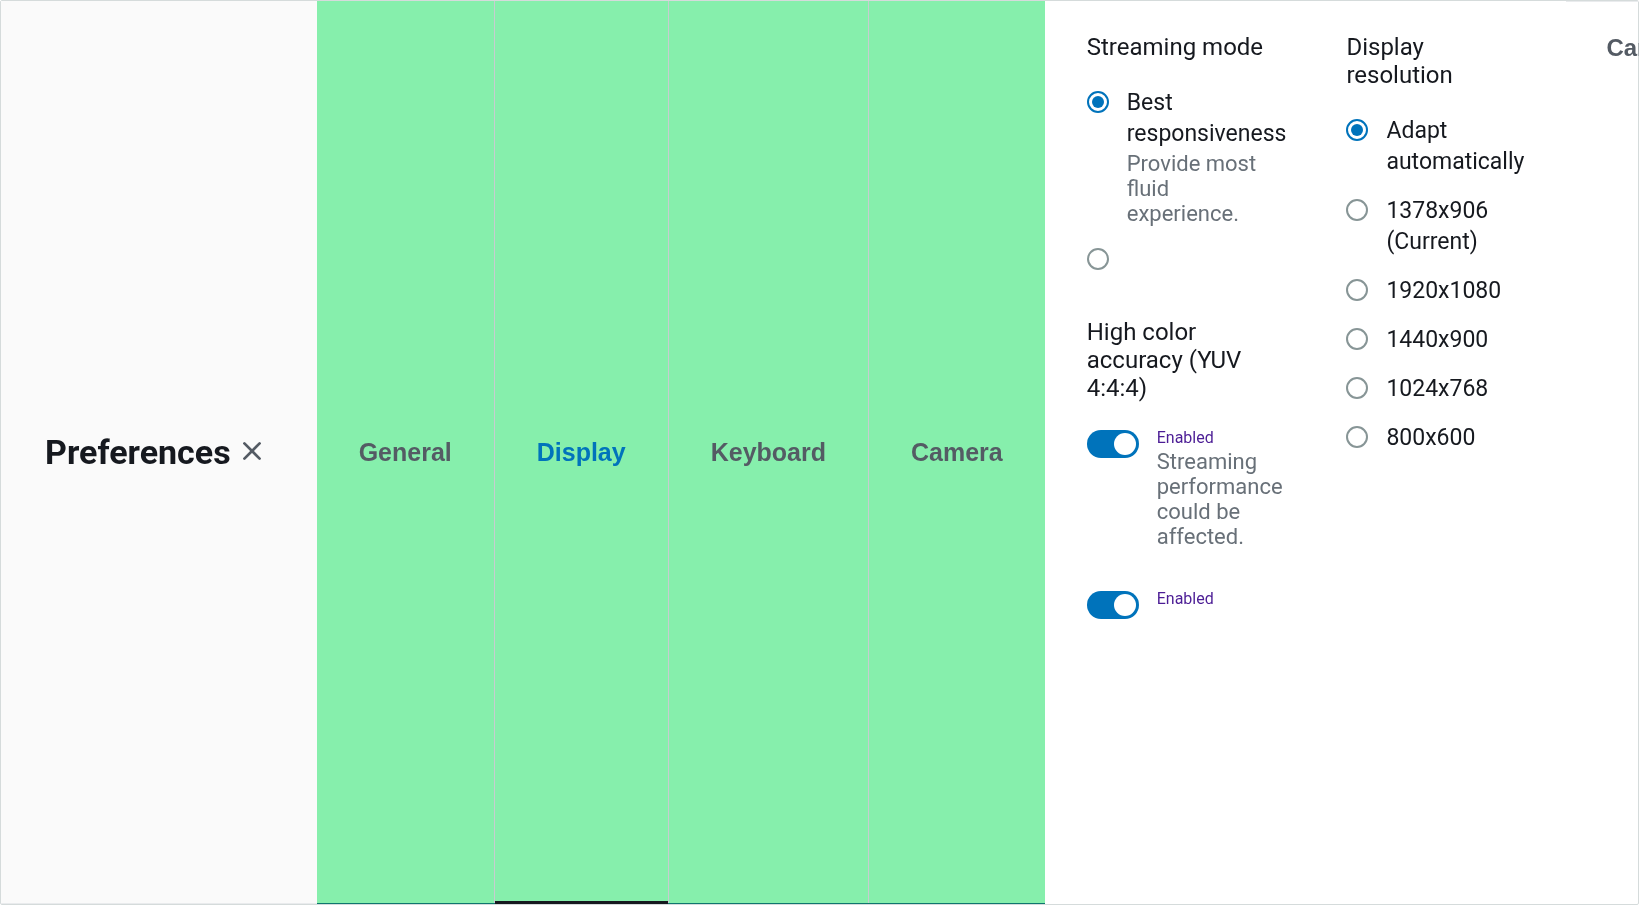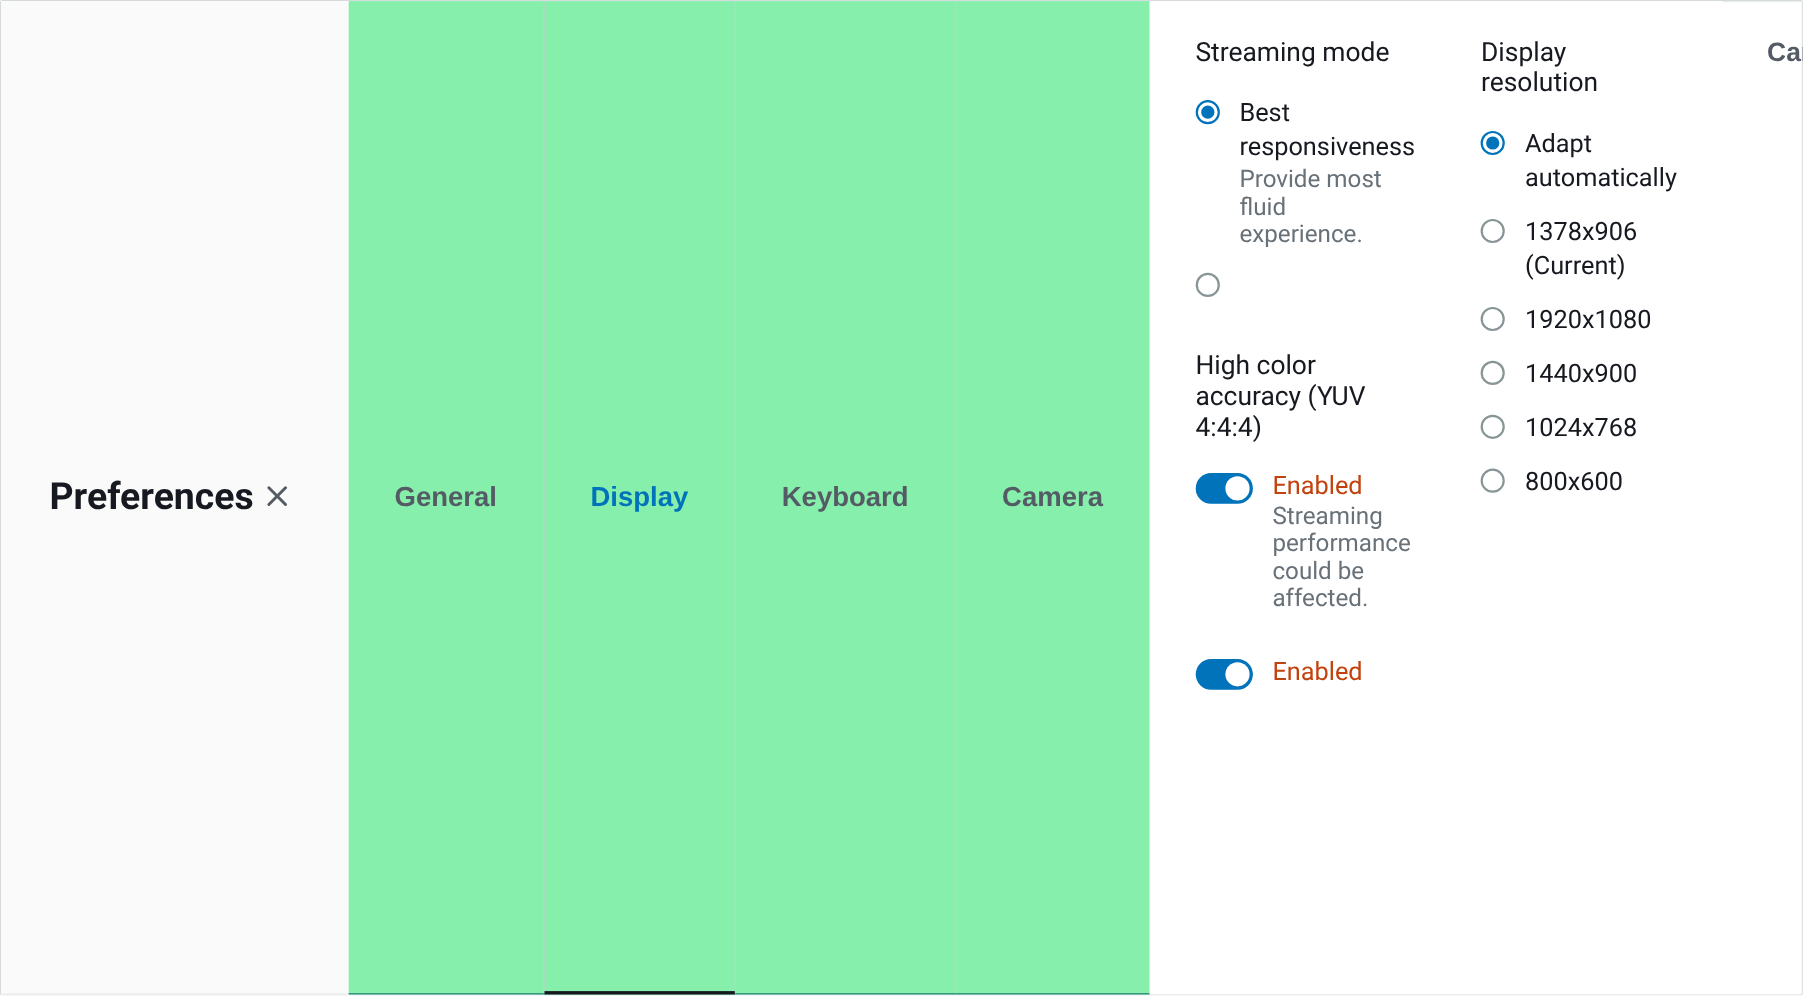--- a/index.html
+++ b/index.html
@@ -156,22 +156,22 @@
       content: '';
       position: absolute;
       right: 3px;
       top: 3px;
       width: 22px;
       height: 22px;
       border-radius: 50%;
       background: #fff;
     }
     .toggle-text .tg-label {
-      font-size: 23px;
-      color: #c2410c;
+      font-size: 16px;
+      color: #4c1d95;
     }
     .toggle-text .tg-desc {
       font-size: 22px;
       color: #687078;
       margin-top: 2px;
     }
     .footer {
       border-top: 1px solid #e9ebed;
       padding: 22px 32px;
       display: flex;

